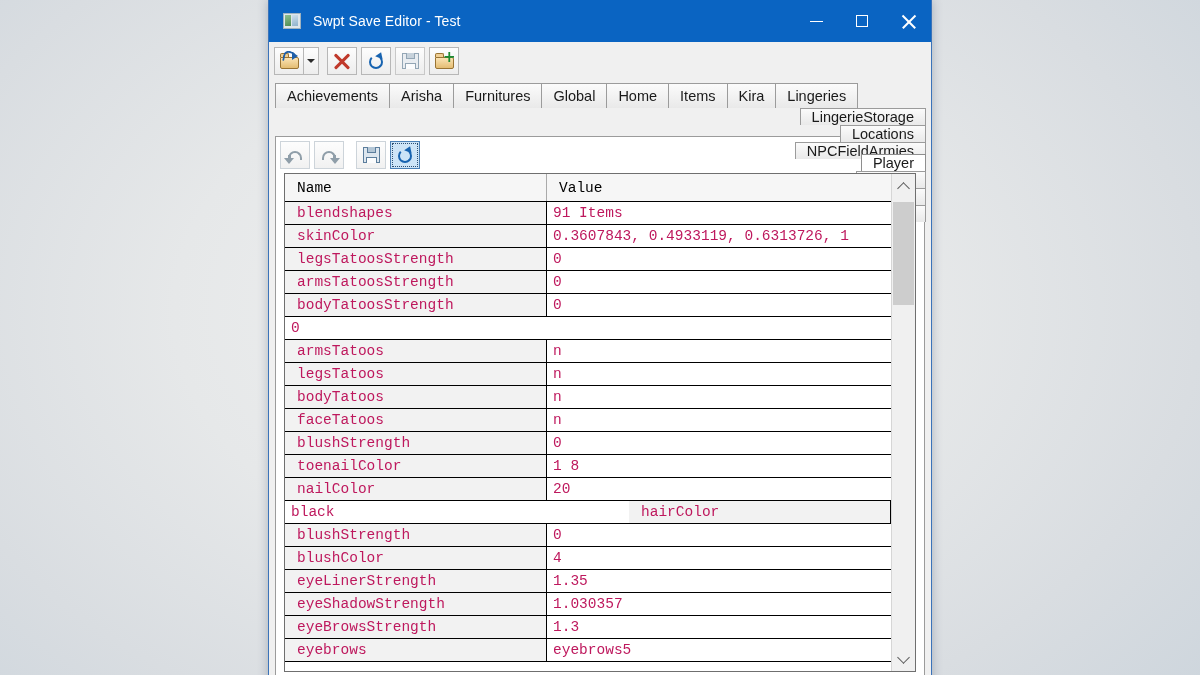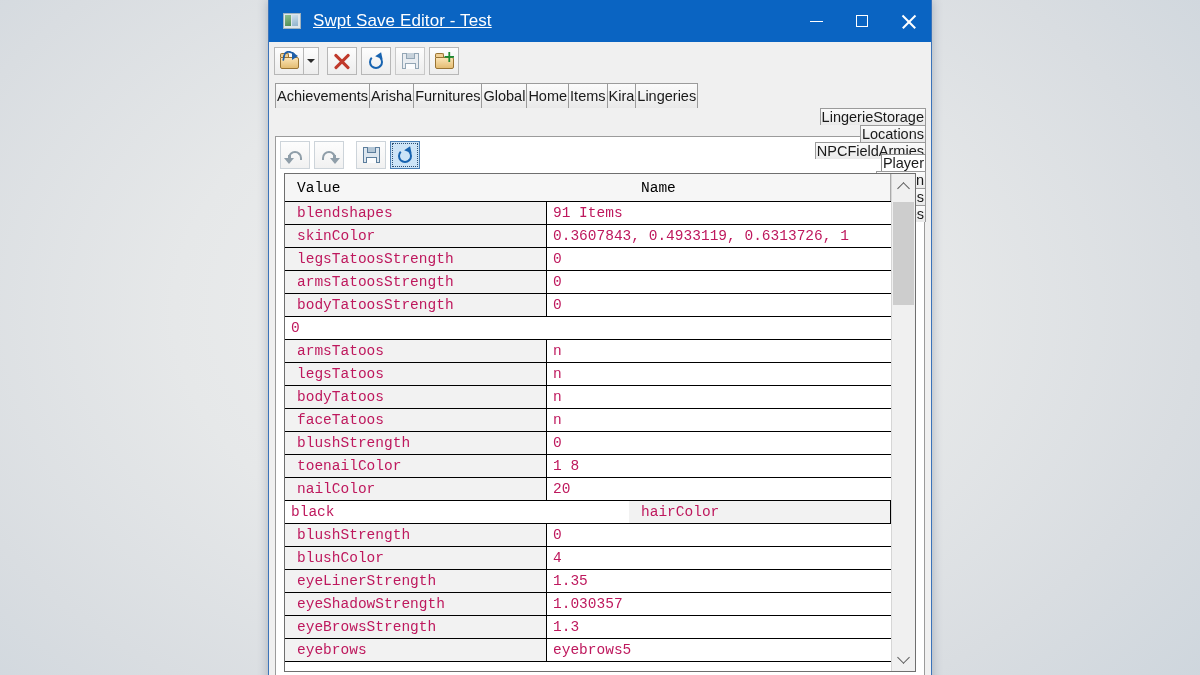--- a/index.html
+++ b/index.html
@@ -53,24 +53,23 @@
   #app-icon .ic-left {
     position: absolute; left: 2px; top: 2px; width: 6px; height: 11px;
     background: linear-gradient(160deg, #8fc08f, #4f8d55);
   }
   #app-icon .ic-right {
     position: absolute; left: 9px; top: 2px; width: 6px; height: 11px;
     background: linear-gradient(160deg, #cfe0ec, #8fb2cc);
   }
   #window-title {
     color: #ffffff;
-    font-size: 17px;
+    font-size: 14px;
     letter-spacing: 0.1px;
     white-space: nowrap;
-    text-decoration: underline;
   }
   .win-btns {
     position: absolute; right: 0; top: 0;
     height: 42px; display: flex;
   }
   .win-btn {
     width: 46px; height: 42px;
     display: flex; align-items: center; justify-content: center;
     color: #ffffff;
   }
@@ -220,21 +219,21 @@
   }
   .tab-row {
     display: flex;
     align-items: flex-end;
     height: 28px;
     position: relative;
   }
   .tab-row.row2 { height: 28px; flex-direction: column; }
   .tab {
     height: 25px;
-    padding: 0 1px;
+    padding: 0 11px;
     background: linear-gradient(#fbfbfb, #e9e9e9);
     border: 1px solid #9b9b9b;
     border-bottom: none;
     display: flex; align-items: center; justify-content: flex-start;
     font-size: 14.5px;
     color: #1a1a1a;
     margin-right: -1px;
     white-space: nowrap;
   }
   .tab.active {
@@ -503,22 +502,22 @@
         <span class="ico-refresh">
           <span class="ring"></span>
             <span class="tip"></span>
         </span>
       </div>
     </div>
 
     <div id="grid-wrap">
       <div id="grid-main">
         <div class="grid-header">
+          <div class="hcell col-name">Name</div>
           <div class="hcell col-value">Value</div>
-          <div class="hcell col-name">Name</div>
         </div>
         <div id="grid-body">
             <div class="grid-row">
               <div class="cell col-name">blendshapes</div>
               <div class="cell col-value">91 Items</div>
             </div>
             <div class="grid-row">
               <div class="cell col-name">skinColor</div>
               <div class="cell col-value">0.3607843, 0.4933119, 0.6313726, 1</div>
             </div>

